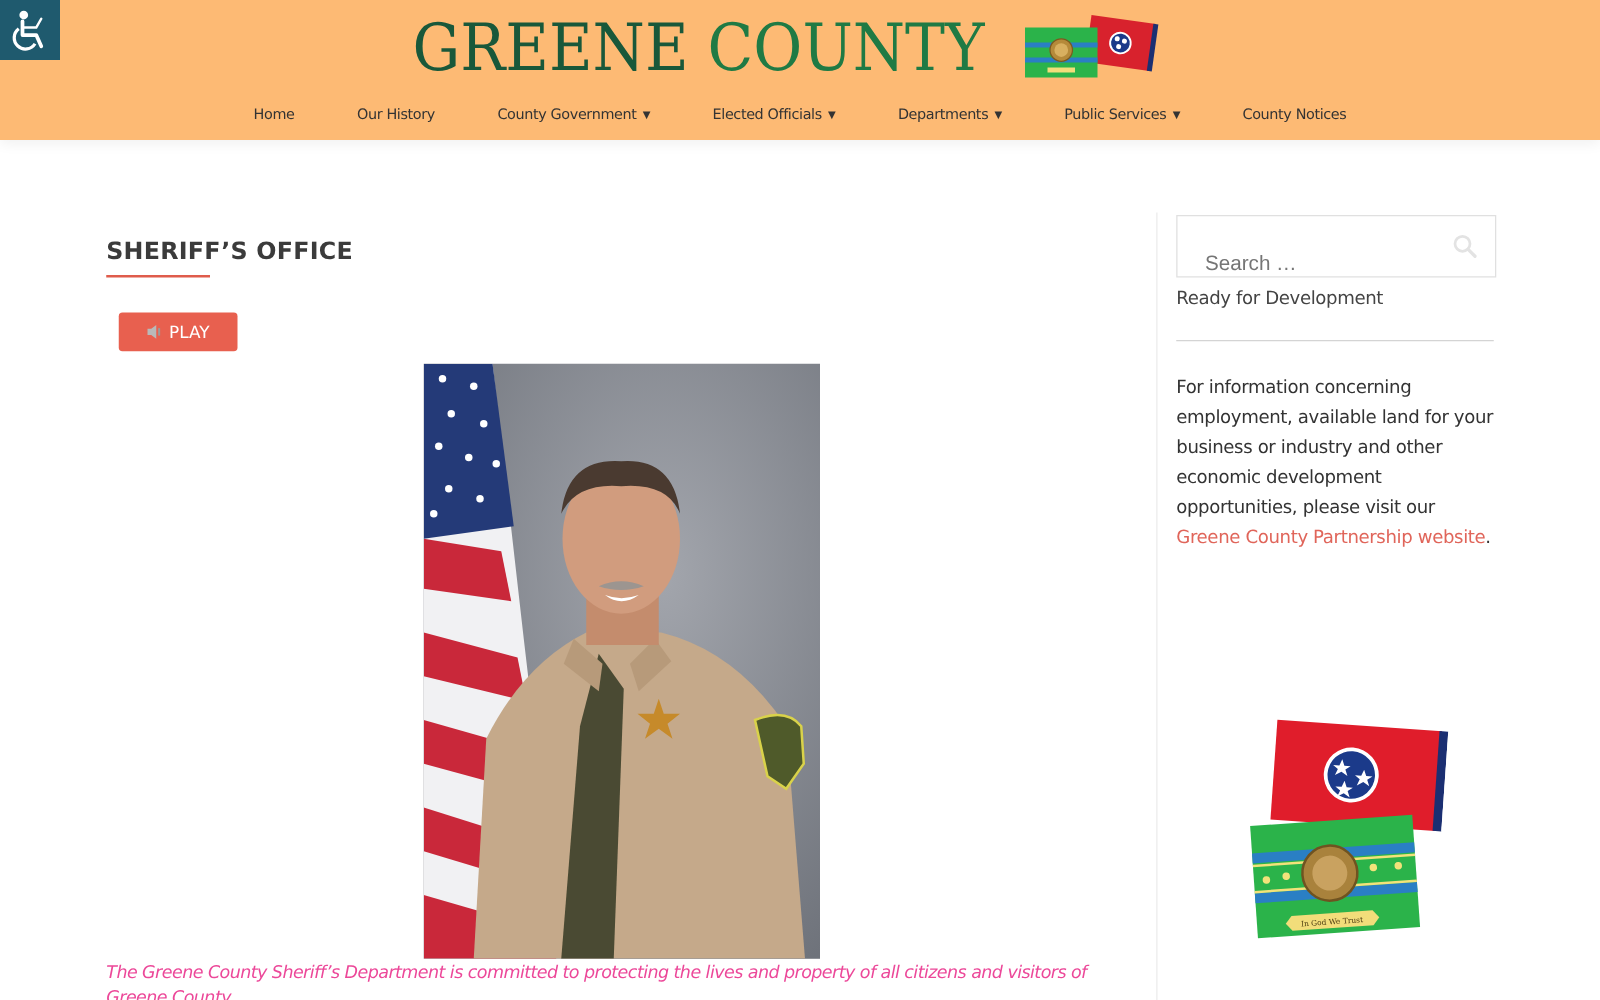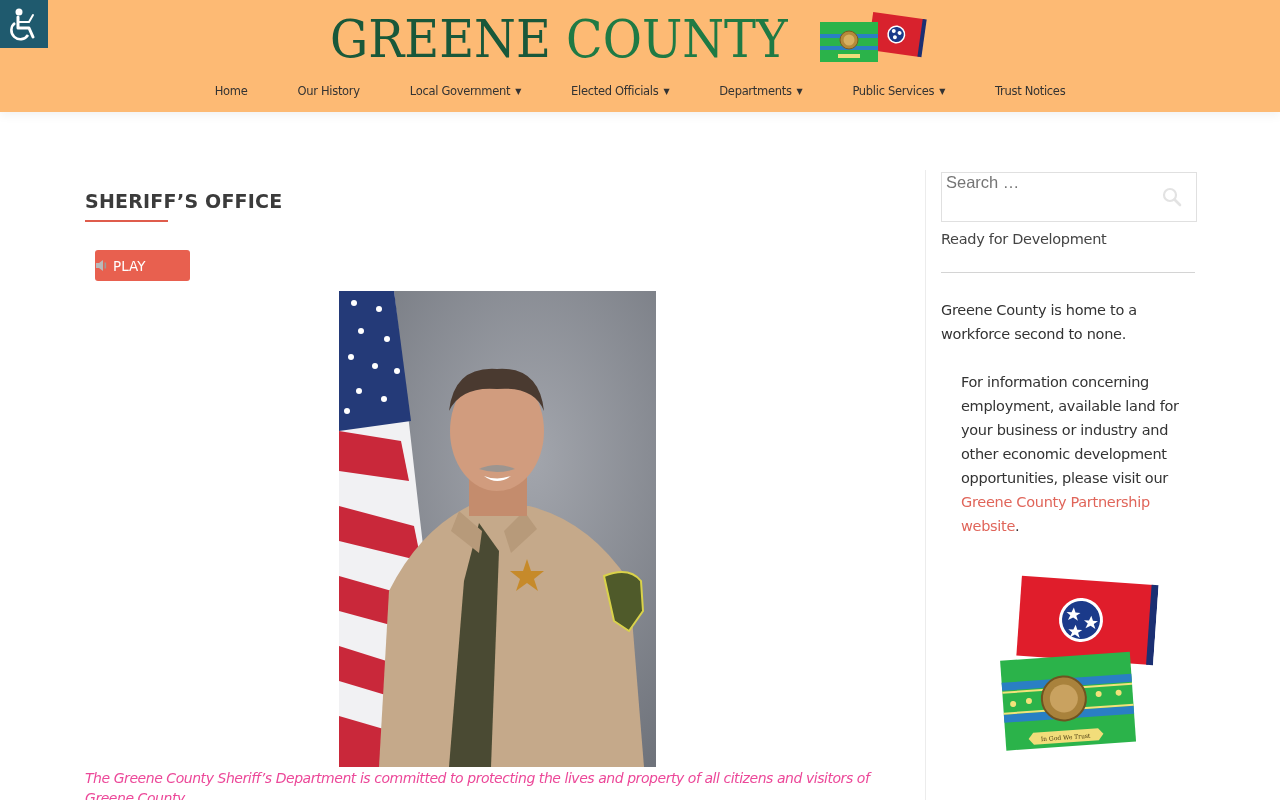--- a/index.html
+++ b/index.html
@@ -15,27 +15,27 @@
   .logo-text .w2 { color: #1f7a44; }
   .logo-flags { position: absolute; left: 490px; top: 2px; width: 110px; height: 52px; }
 
   .main-nav { position: absolute; left: 0; top: 84px; width: 1280px; display: flex; justify-content: center; font-family: "DejaVu Sans", sans-serif; font-size: 11.5px; color: #333; gap: 28px; }
   .main-nav .nav-item { padding: 0 11px; display: flex; align-items: center; gap: 5px; cursor: pointer; white-space: nowrap; letter-spacing: -0.3px; }
   .main-nav .caret { font-size: 8px; color: #333; }
 
   .content { position: absolute; left: 85px; top: 170px; width: 830px; margin-top: 20px; }
   .page-title { font-family: "DejaVu Sans", sans-serif; font-weight: bold; font-size: 19px; color: #3b3b3b; letter-spacing: 0.2px; }
   .title-underline { width: 83px; height: 2px; background: #df5c4c; margin-top: 8px; }
-  .play-btn { position: absolute; left: 10px; top: 60px; width: 95px; height: 31px; background: #e8604f; border-radius: 3px; color: #fff; font-family: "DejaVu Sans", sans-serif; font-size: 13.5px; display: flex; align-items: center; justify-content: flex-start; gap: 6px; cursor: pointer; }
+  .play-btn { position: absolute; left: 10px; top: 60px; width: 95px; height: 31px; background: #e8604f; border-radius: 3px; color: #fff; font-family: "DejaVu Sans", sans-serif; font-size: 13.5px; display: flex; align-items: center; justify-content: center; gap: 6px; cursor: pointer; }
   .photo { position: absolute; left: 254px; top: 101px; width: 317px; height: 476px; overflow: hidden; background: #8a8d93; }
   .intro-text { position: absolute; left: 0; top: 578px; width: 830px; font-family: "DejaVu Sans", sans-serif; font-size: 14px; line-height: 20px; color: #ec4899; letter-spacing: -0.45px; font-style: italic; }
 
   .sidebar-divider { position: absolute; left: 925px; top: 170px; width: 1px; height: 630px; background: #ececec; }
   .sidebar { position: absolute; left: 941px; top: 172px; width: 256px; }
-  .search-box { width: 256px; height: 50px; border: 1px solid #e0e0e0; display: flex; align-items: flex-start; padding-left: 4px; position: relative; }
+  .search-box { width: 256px; height: 50px; border: 1px solid #e0e0e0; display: flex; align-items: flex-end; padding-left: 22px; position: relative; }
   .search-input { border: none; outline: none; font-family: "Liberation Sans", sans-serif; font-size: 16.5px; color: #111; width: 200px; background: transparent; }
   .search-icon { position: absolute; right: 14px; top: 14px; cursor: pointer; }
   .widget-title { margin-top: 9px; font-family: "DejaVu Sans", sans-serif; font-size: 14.5px; color: #444; letter-spacing: -0.3px; }
   .widget-rule { width: 254px; height: 1px; background: #d4d4d4; margin-top: 25px; }
   .widget-text { margin-top: 25px; font-family: "DejaVu Sans", sans-serif; font-size: 14.5px; line-height: 24px; color: #333; letter-spacing: -0.3px; }
   .widget-text p + p { margin-top: 24px; margin-left: 20px; }
   .widget-text a { color: #e0655a; text-decoration: none; cursor: pointer; }
   .flags-img { position: absolute; left: 0; top: 398px; width: 256px; height: 190px; }
 </style>
 </head>
@@ -76,37 +76,37 @@
   </div>
 
   <nav class="main-nav">
     <div class="nav-item">
         <span>Home</span>
       </div>
     <div class="nav-item">
         <span>Our History</span>
       </div>
     <div class="nav-item">
-        <span>Local Government</span>
+        <span>County Government</span>
         <span class="caret">▼</span>
       </div>
     <div class="nav-item">
         <span>Elected Officials</span>
         <span class="caret">▼</span>
       </div>
     <div class="nav-item">
         <span>Departments</span>
         <span class="caret">▼</span>
       </div>
     <div class="nav-item">
         <span>Public Services</span>
         <span class="caret">▼</span>
       </div>
     <div class="nav-item">
-        <span>Trust Notices</span>
+        <span>County Notices</span>
       </div>
   </nav>
 </header>
 
 <main class="content">
   <h1 class="page-title">SHERIFF’S OFFICE</h1>
   <div class="title-underline"></div>
 
   <div class="play-btn">
     <svg width="12" height="13" viewBox="0 0 12 13">
@@ -174,21 +174,20 @@
   <div class="search-box">
     <input class="search-input" type="text" placeholder="Search …" style="">
     <svg class="search-icon" width="20" height="20" viewBox="0 0 20 20">
       <circle cx="8" cy="8" r="6" stroke="#e3e3e3" stroke-width="2.2" fill="none"></circle>
       <line x1="12.5" y1="12.5" x2="18" y2="18" stroke="#e3e3e3" stroke-width="2.6" stroke-linecap="round"></line>
     </svg>
   </div>
   <div class="widget-title">Ready for Development</div>
   <div class="widget-rule"></div>
   <div class="widget-text">
-    <p>Greene County is home to a workforce second to none.</p>
     <p><span>For information concerning employment, available land for your business or industry and other economic development opportunities, please visit our </span><a>Greene County Partnership website</a><span>.</span></p>
   </div>
   <svg class="flags-img" viewBox="0 0 256 190">
     <g transform="rotate(4 140 50)">
       <rect x="78" y="10" width="132" height="80" fill="#e01d2b"></rect>
       <rect x="208" y="10" width="7" height="80" fill="#1b2f72"></rect>
       <rect x="215" y="10" width="2" height="80" fill="#fff"></rect>
       <circle cx="140" cy="50" r="22" fill="#fff"></circle>
       <circle cx="140" cy="50" r="19" fill="#1b3a8a"></circle>
       <g fill="#fff">

